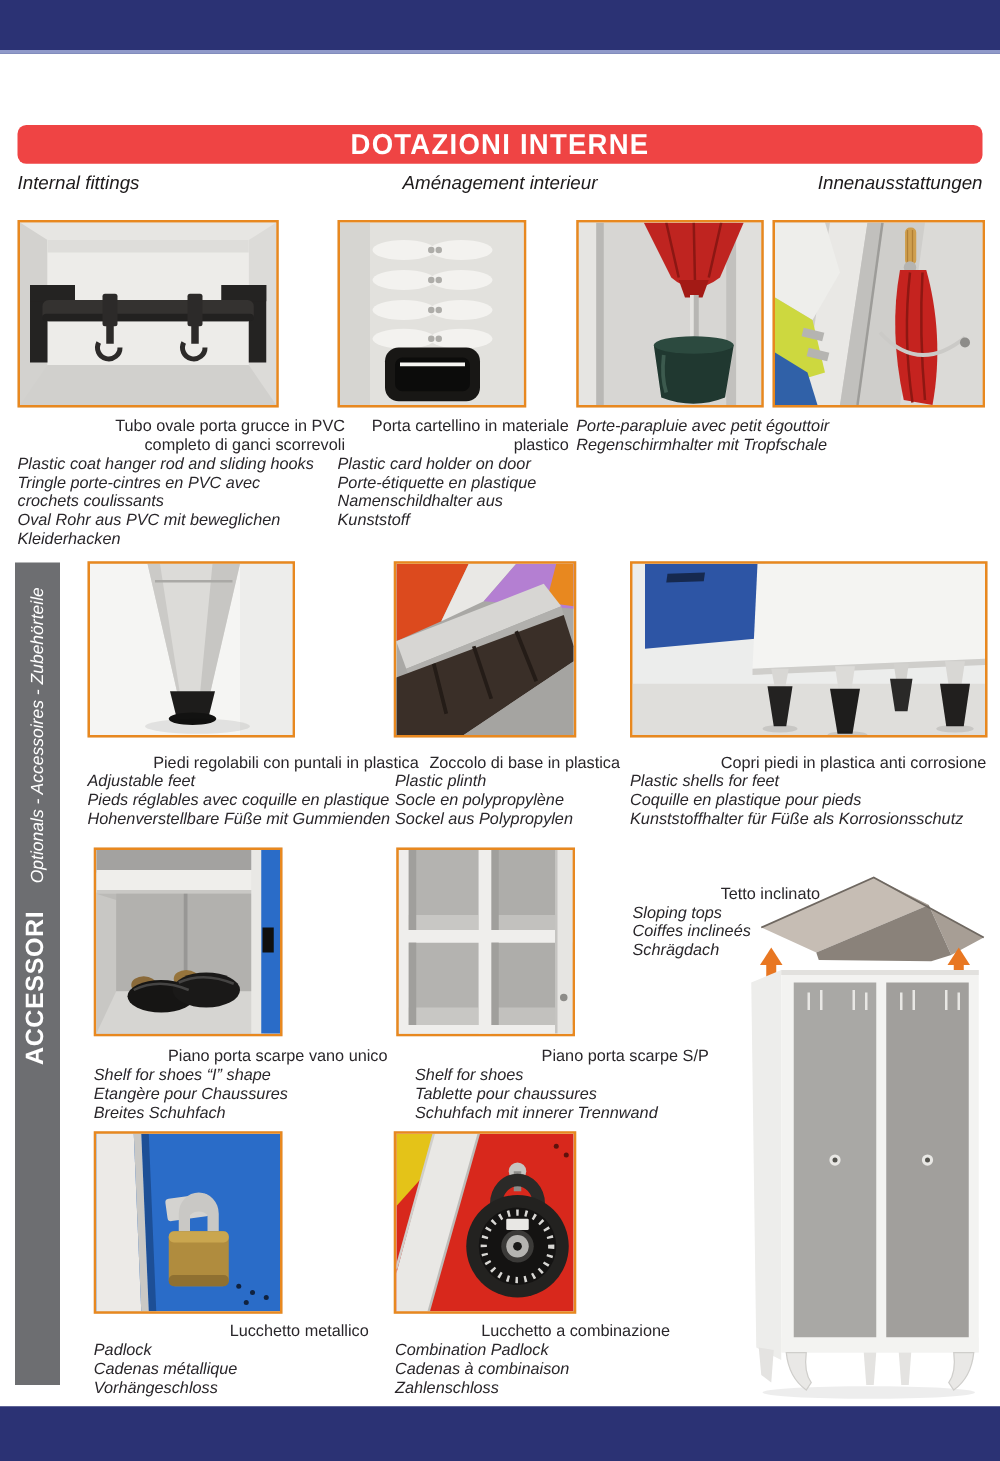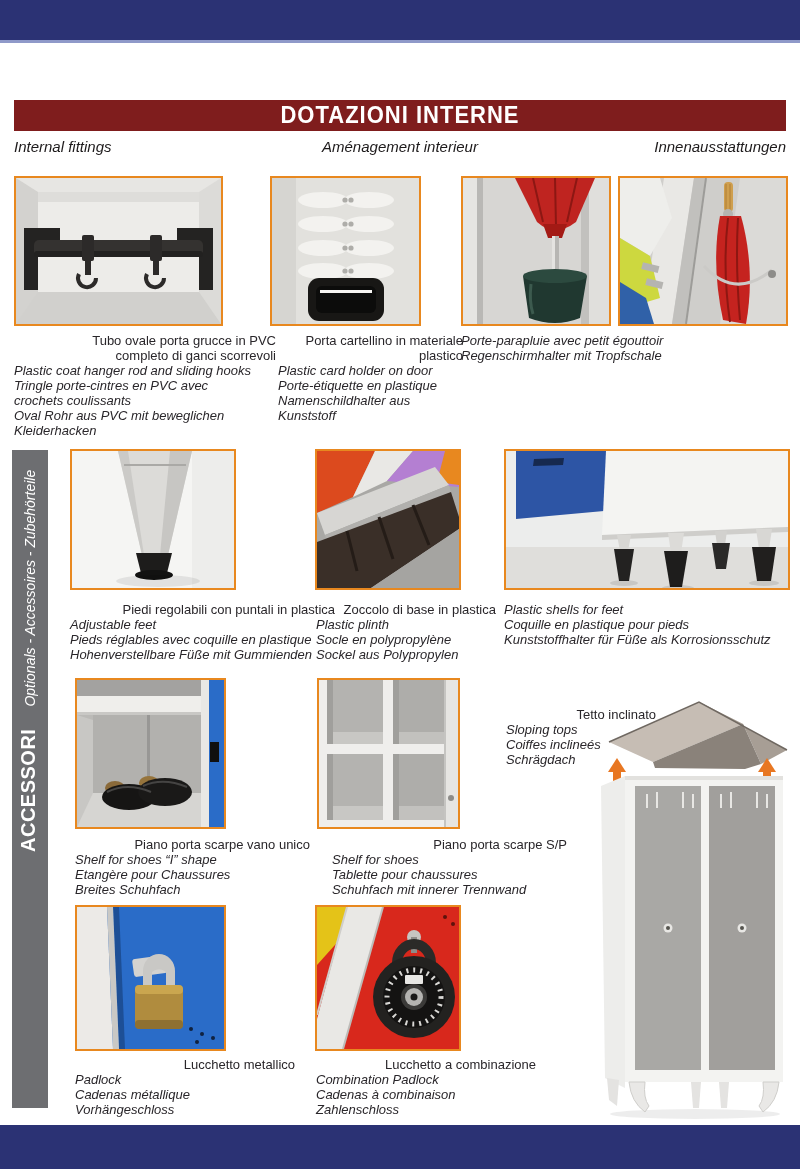--- a/index.html
+++ b/index.html
@@ -3,22 +3,22 @@
 <meta charset="utf-8">
 <style>
   html,body{margin:0;padding:0;background:#9a9a9a;}
   #page{position:relative;width:800px;height:1169px;background:#ffffff;overflow:hidden;
         font-family:"Liberation Sans",sans-serif;color:#29262a;}
   .abs{position:absolute;}
   
   .band-top{left:0;top:0;width:800px;height:40px;background:#2b3274;border-bottom:3px solid #8f99c9;}
   .band-bottom{left:0;top:1125px;width:800px;height:44px;background:#2b3274;}
   
-  .titlebar{left:14px;top:100px;width:772px;height:31px;background:#7f1d1d;
-            display:flex;align-items:center;justify-content:center;}
+  .titlebar{left:14px;top:100px;width:772px;height:31px;background:#ef4444;
+            display:flex;align-items:center;justify-content:center;border-radius:7px;}
   .titlebar span{color:#ffffff;font-weight:bold;font-size:22px;letter-spacing:1px;transform:scaleY(1.05);}
   .subtitles{left:14px;top:138px;width:772px;height:20px;font-style:italic;font-size:15px;color:#1d1a1b;}
   .sub-left{position:absolute;left:0;top:0;}
   .sub-center{position:absolute;left:236px;width:300px;text-align:center;top:0;}
   .sub-right{position:absolute;right:0;top:0;}
   
   .photo{position:absolute;border:2px solid #e8881f;background:#e8e8e6;box-sizing:border-box;overflow:hidden;}
   .photo svg{display:block;width:100%;height:100%;}
   
   .caption{position:absolute;font-size:13px;line-height:15px;}
@@ -150,21 +150,21 @@
   <div class="caption" style="left:14px;top:333px;width:262px">
     <div class="cap cap-it">Tubo ovale porta grucce in PVC
 completo di ganci scorrevoli</div>
     <div class="cap cap-tr">Plastic coat hanger rod and sliding hooks</div>
     <div class="cap cap-tr">Tringle porte-cintres en PVC avec
 crochets coulissants</div>
     <div class="cap cap-tr">Oval Rohr aus PVC mit beweglichen
 Kleiderhacken</div>
   </div>
 
-  <div class="caption" style="left:278px;top:333px;width:185px">
+  <div class="caption" style="left:270px;top:333px;width:185px">
     <div class="cap cap-it">Porta cartellino in materiale
 plastico</div>
     <div class="cap cap-tr">Plastic card holder on door</div>
     <div class="cap cap-tr">Porte-étiquette en plastique</div>
     <div class="cap cap-tr">Namenschildhalter aus
 Kunststoff</div>
   </div>
 
   <div class="caption" style="left:461px;top:333px;width:320px">
     <div class="cap cap-tr">Porte-parapluie avec petit égouttoir</div>
@@ -236,20 +236,21 @@
   </div>
 
   <div class="caption" style="left:316px;top:602px;width:180px">
     <div class="cap cap-it">Zoccolo di base in plastica</div>
     <div class="cap cap-tr">Plastic plinth</div>
     <div class="cap cap-tr">Socle en polypropylène</div>
     <div class="cap cap-tr">Sockel aus Polypropylen</div>
   </div>
 
   <div class="caption" style="left:504px;top:602px;width:285px">
+    <div class="cap cap-it">Copri piedi in plastica anti corrosione</div>
     <div class="cap cap-tr">Plastic shells for feet</div>
     <div class="cap cap-tr">Coquille en plastique pour pieds</div>
     <div class="cap cap-tr">Kunststoffhalter für Füße als Korrosionsschutz</div>
   </div>
 
   <div class="photo" style="left:75px;top:678px;width:151px;height:151px">
     <svg viewBox="0 0 147 147">
       <rect width="147" height="147" fill="#bbbab7"></rect>
       <rect width="147" height="18" fill="#a3a2a0"></rect>
       <rect y="16" width="147" height="18" fill="#efeeeb"></rect>

